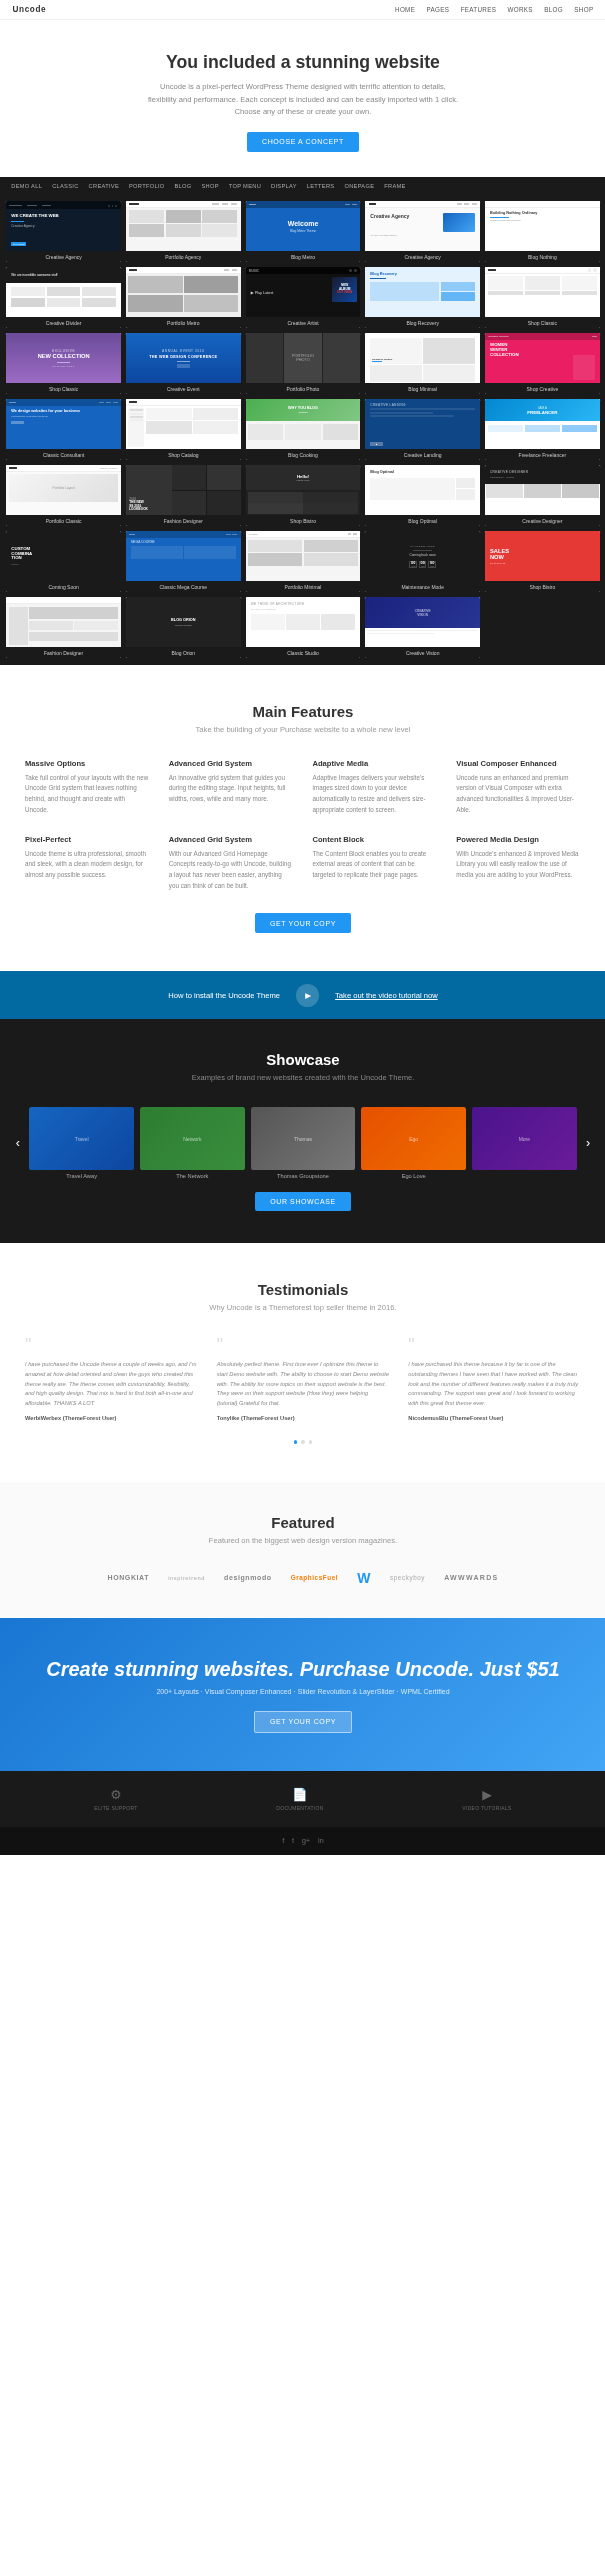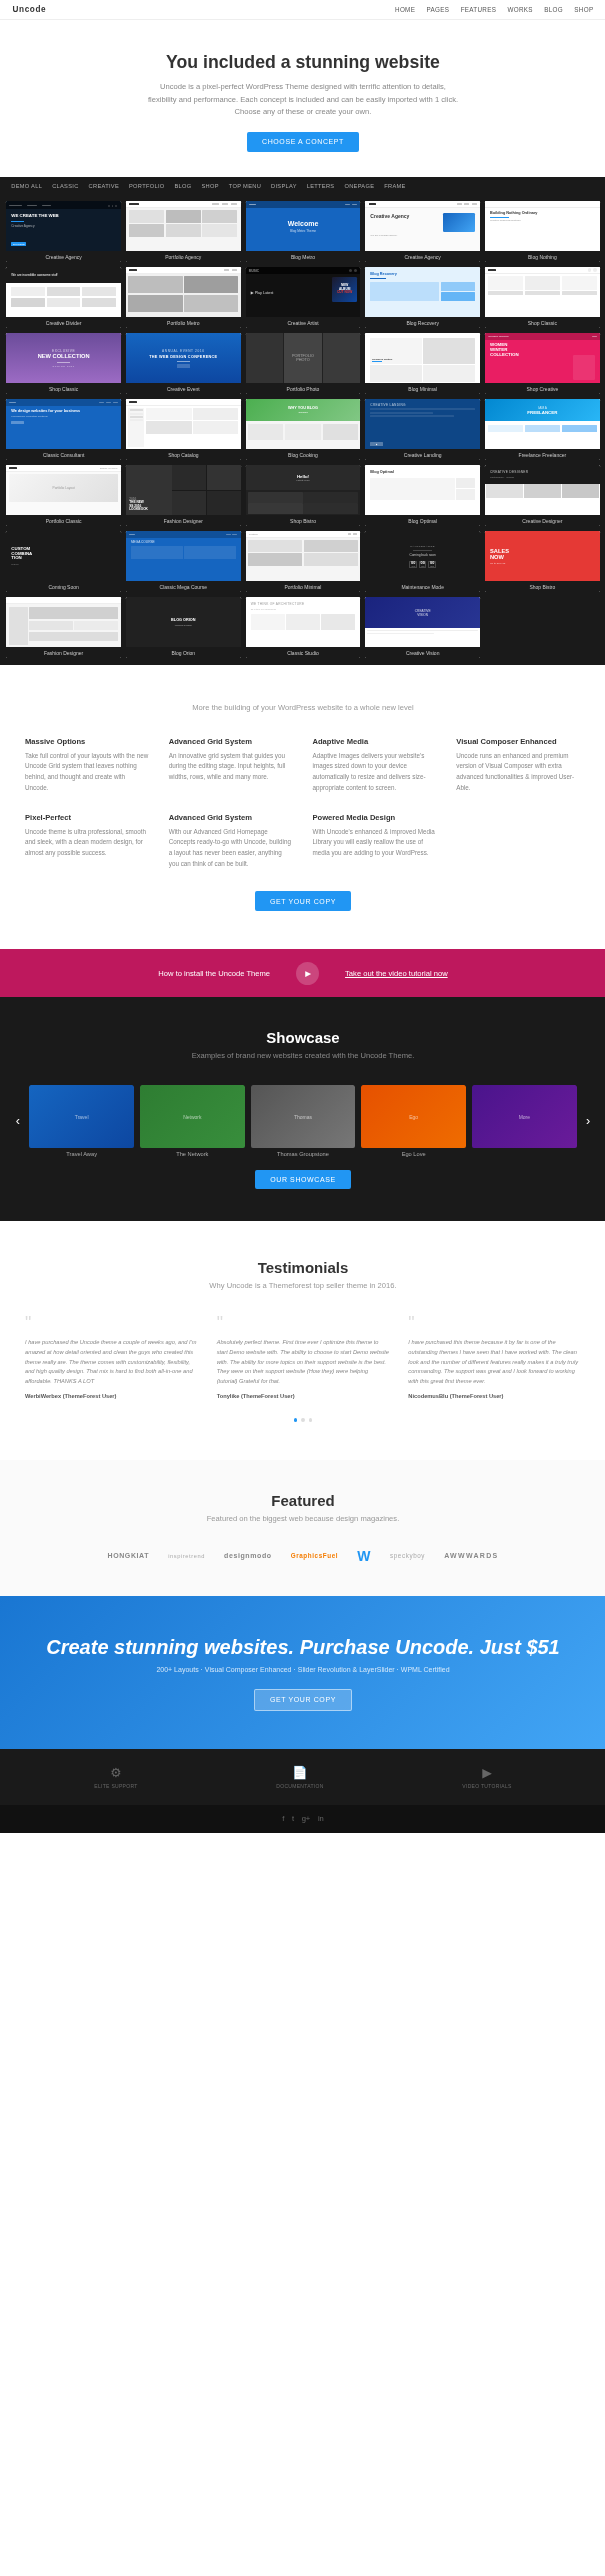--- a/index.html
+++ b/index.html
@@ -99,26 +99,26 @@
       grid-template-columns: repeat(4, 1fr);
       gap: 19px;
       text-align: left;
     }
     .feature-item h4 { font-size: 7.6px; color: #333; font-weight: 600; margin-bottom: 5px; }
     .feature-item p { font-size: 6.3px; color: #888; line-height: 1.7; }
     .features-btn-wrap { margin-top: 22px; }
 
     
     .video-bar {
-      background: #be185d;
+      background: #0369a1;
       padding: 12.6px 25px;
       display: flex;
       align-items: center;
       justify-content: center;
-      gap: 26px;
+      gap: 16px;
     }
     .video-bar p { font-size: 7.6px; color: #fff; }
     .play-btn {
       width: 23px; height: 23px;
       background: rgba(255,255,255,0.2);
       border-radius: 50%;
       display: flex; align-items: center; justify-content: center;
       cursor: pointer;
     }
     .play-btn::after { content: '▶'; color: #fff; font-size: 7.6px; margin-left: 1.3px; }
@@ -881,21 +881,22 @@
           <div style="height:1.3px;background:#f0f0f0;border-radius:0.6px;width:60%;"></div>
         </div>
       </div>
     </div>
     <div class="demo-label">Creative Vision</div>
   </div>
 
 </div>
 
 <section class="main-features">
-  <p class="section-subtitle">More the building of your WordPress website to a whole new level</p>
+  <h2 class="section-title">Main Features</h2>
+  <p class="section-subtitle">Take the building of your Purchase website to a whole new level</p>
   <div class="features-grid">
     <div class="feature-item">
       <h4>Massive Options</h4>
       <p>Take full control of your layouts with the new Uncode Grid system that leaves nothing behind, and thought and create with Uncode.</p>
     </div>
     <div class="feature-item">
       <h4>Advanced Grid System</h4>
       <p>An innovative grid system that guides you during the editing stage. Input heights, full widths, rows, while and many more.</p>
     </div>
     <div class="feature-item">
@@ -906,20 +907,24 @@
       <h4>Visual Composer Enhanced</h4>
       <p>Uncode runs an enhanced and premium version of Visual Composer with extra advanced functionalities &amp; improved User-Able.</p>
     </div>
     <div class="feature-item">
       <h4>Pixel-Perfect</h4>
       <p>Uncode theme is ultra professional, smooth and sleek, with a clean modern design, for almost any possible success.</p>
     </div>
     <div class="feature-item">
       <h4>Advanced Grid System</h4>
       <p>With our Advanced Grid Homepage Concepts ready-to-go with Uncode, building a layout has never been easier, anything you can think of can be built.</p>
+    </div>
+    <div class="feature-item">
+      <h4>Content Block</h4>
+      <p>The Content Block enables you to create external areas of content that can be targeted to replicate their page pages.</p>
     </div>
     <div class="feature-item">
       <h4>Powered Media Design</h4>
       <p>With Uncode's enhanced &amp; improved Media Library you will easily reallow the use of media you are adding to your WordPress.</p>
     </div>
   </div>
   <div class="features-btn-wrap">
     <button class="btn-primary">GET YOUR COPY</button>
   </div>
 </section>
@@ -996,21 +1001,21 @@
   </div>
   <div class="testimonial-dots">
     <div class="t-dot active"></div>
     <div class="t-dot"></div>
     <div class="t-dot"></div>
   </div>
 </section>
 
 <section class="featured">
   <h2 class="section-title">Featured</h2>
-  <p class="section-subtitle">Featured on the biggest web because design magazines.</p>
+  <p class="section-subtitle">Featured on the biggest web design version magazines.</p>
   <div class="featured-logos">
     <span class="featured-logo-item">HONGKIAT</span>
     <span class="featured-logo-item" style="font-size:5.7px;font-weight:normal;color:#aaa;">inspiretrend</span>
     <span class="featured-logo-item">designmodo</span>
     <span class="featured-logo-item" style="color:#f57c00;font-size:6.3px;">GraphicsFuel</span>
     <span class="featured-logo-item" style="font-size:14px;color:#2196f3;">W</span>
     <span class="featured-logo-item" style="font-size:6.3px;color:#aaa;font-weight:normal;">speckyboy</span>
     <span class="featured-logo-item" style="letter-spacing:1.3px;">AWWWARDS</span>
   </div>
 </section>

